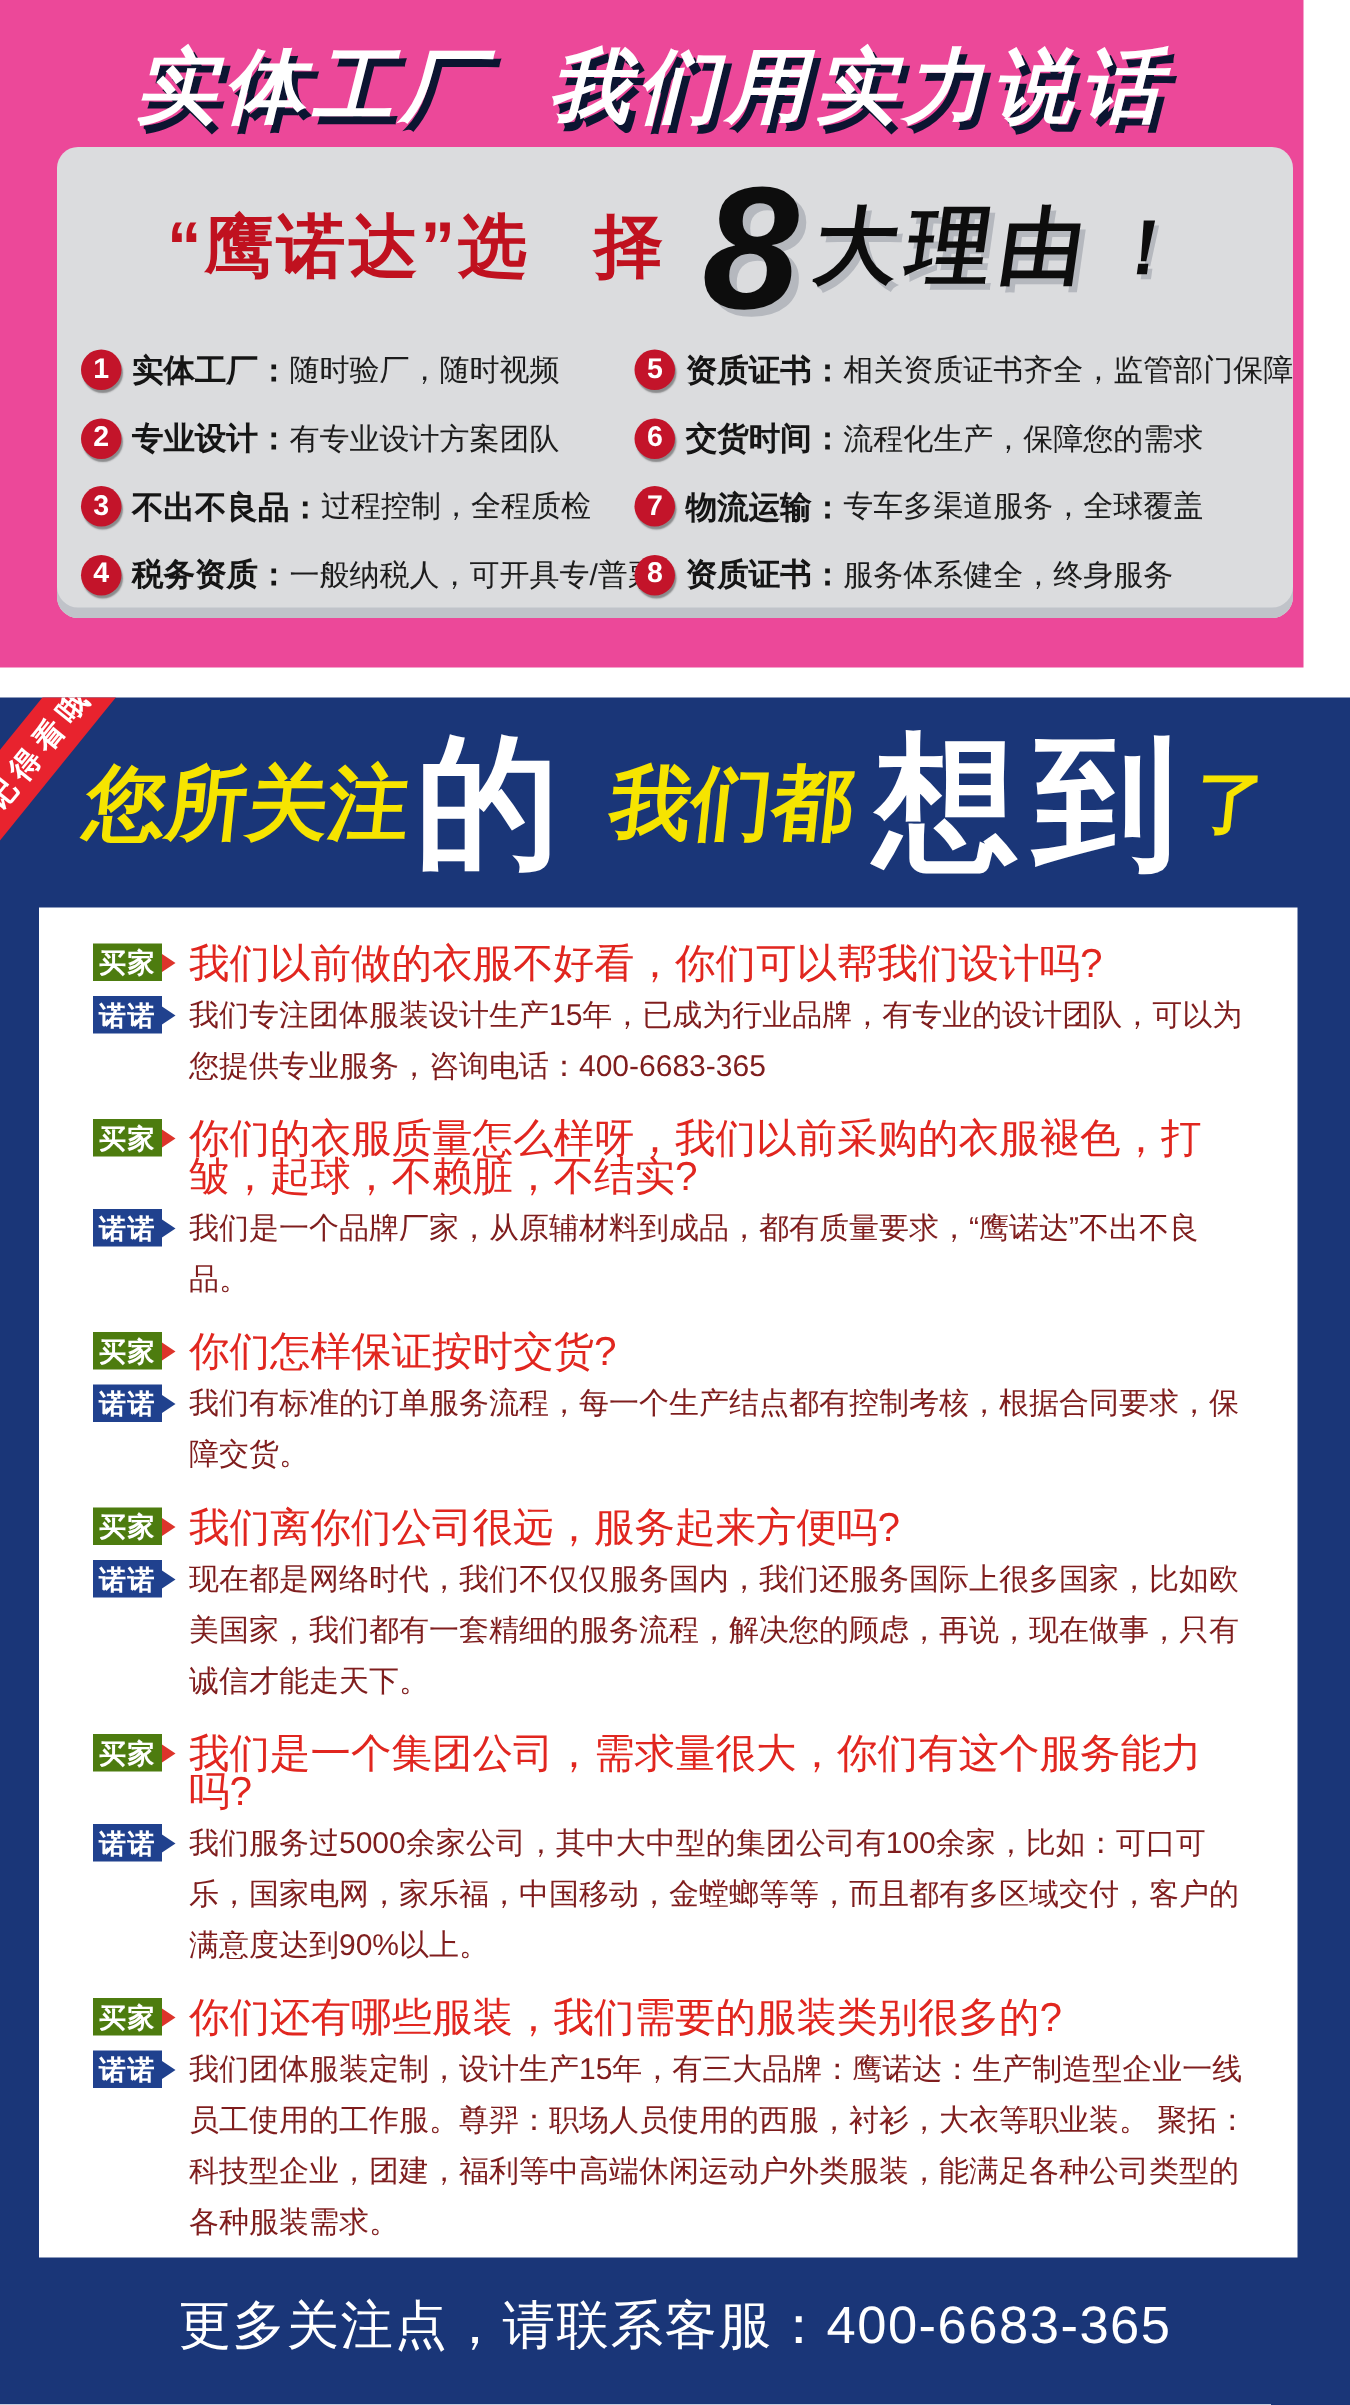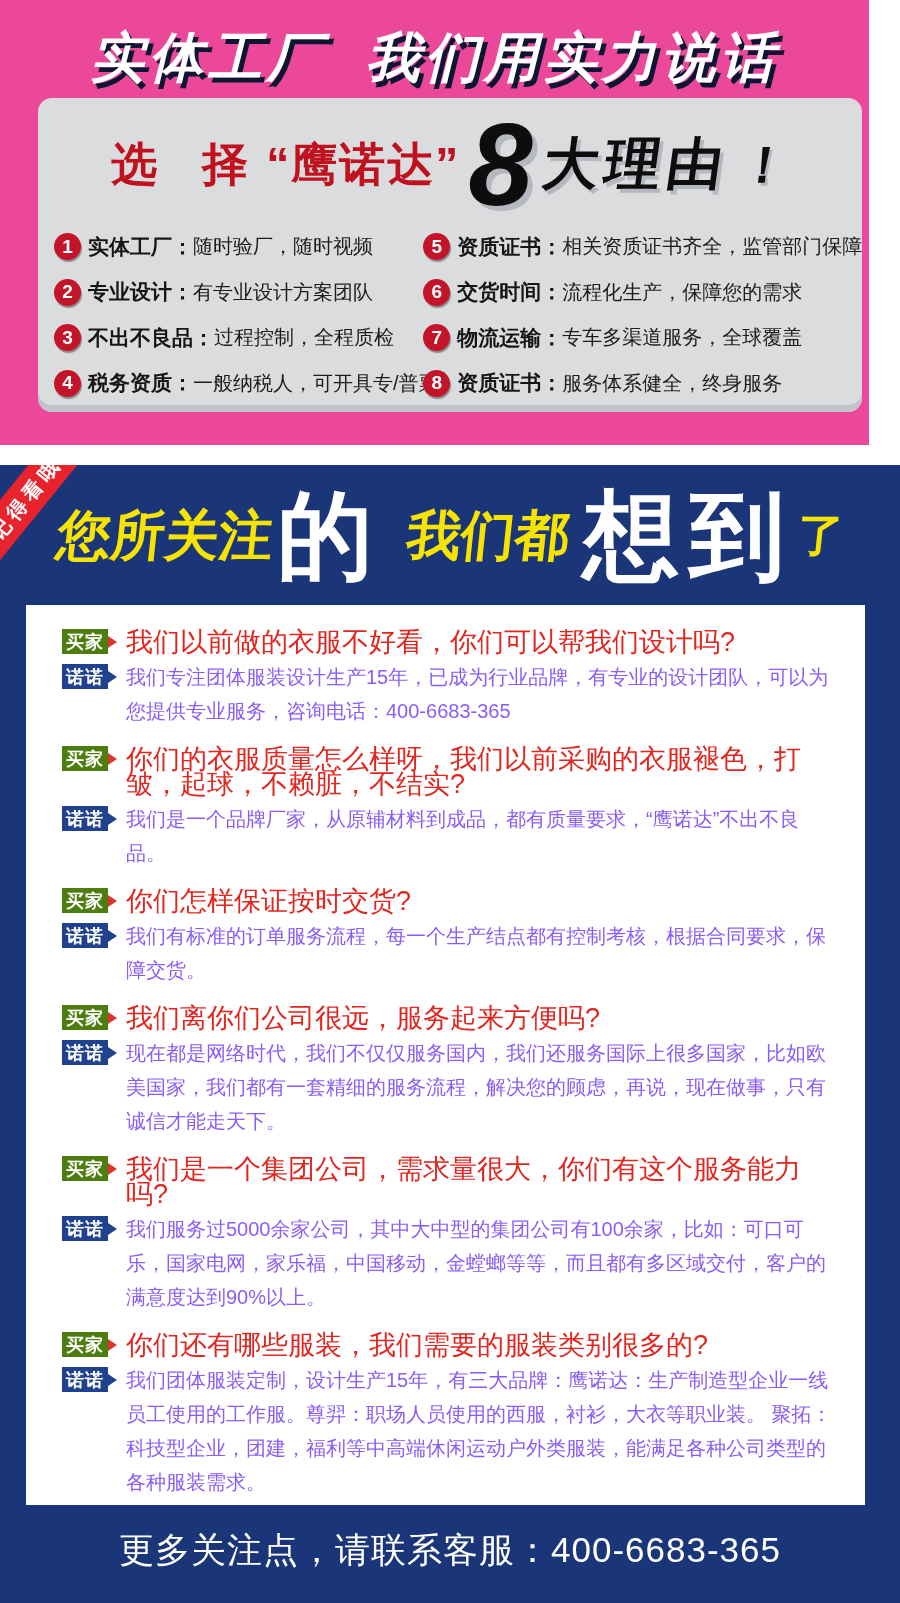--- a/index.html
+++ b/index.html
@@ -57,37 +57,37 @@
   .tag{flex:0 0 auto;position:relative;width:46px;height:25px;display:flex;align-items:center;
     justify-content:center;color:#ffffff;font-size:18px;font-weight:bold;margin-right:18px;
     letter-spacing:1px;}
   .tag::after{content:"";position:absolute;right:-9px;top:50%;transform:translateY(-50%);
     border:6px solid transparent;border-right:none;}
   .tag-buyer{background:#4d7c0f;}
   .tag-buyer::after{border-left:9px solid #dd342b;}
   .tag-seller{background:#20418e;}
   .tag-seller::after{border-left:9px solid #20418e;}
   .q-text{color:#e1261f;font-size:27px;line-height:25px;padding-top:1px;}
-  .a-text{color:#8b5cf6;font-size:20px;line-height:34px;margin-top:-4px;}
+  .a-text{color:#7f1d1d;font-size:20px;line-height:34px;margin-top:-4px;}
 
   .qa-footer{position:absolute;left:0;right:0;bottom:0;height:106px;
     display:flex;align-items:center;justify-content:center;
     color:#ffffff;font-size:35px;letter-spacing:1px;font-weight:500;}
 </style>
 </head>
 <body>
 
 <div class="page">
 
   <section class="sec-top">
     <div class="banner">实体工厂  我们用实力说话</div>
     <div class="reasons-box">
       <div class="r-title">
+        <span class="rt-red rt-brand">“鹰诺达”</span>
         <span class="rt-red rt-choose">选 择</span>
-        <span class="rt-red rt-brand">“鹰诺达”</span>
         <span class="rt-8">8</span>
         <span class="rt-black">大理由</span>
         <span class="rt-bang">！</span>
       </div>
       <div class="r-grid" id="reasons-grid">
   <div class="r-item">
     <span class="r-num">1</span>
     <span class="r-label">实体工厂：</span>
     <span class="r-text">随时验厂，随时视频</span>
   </div>

